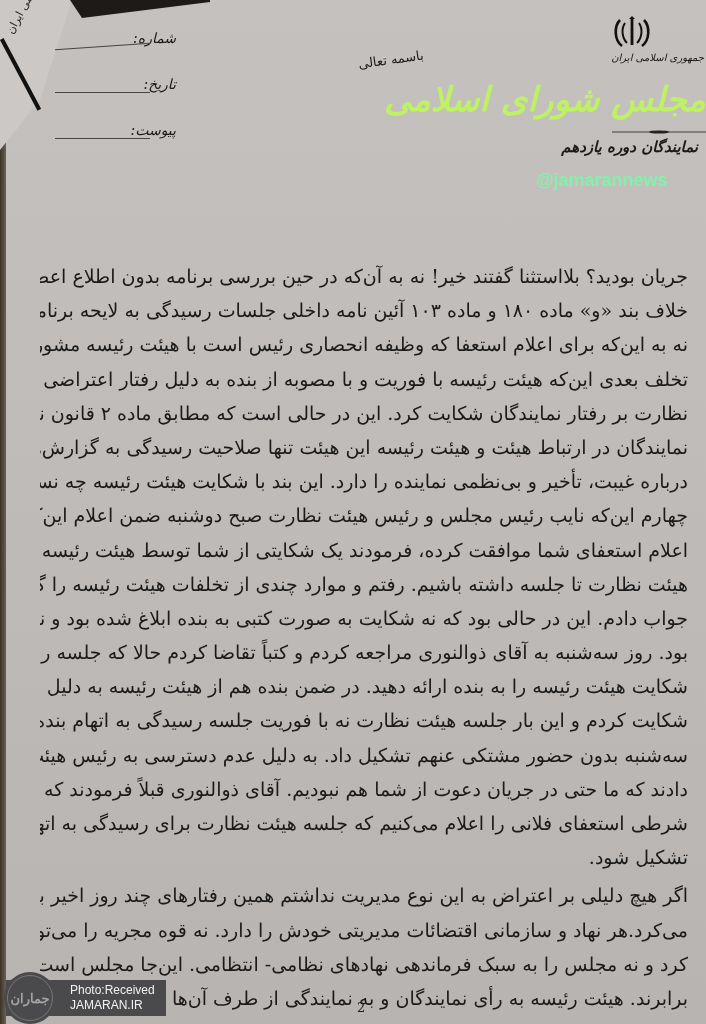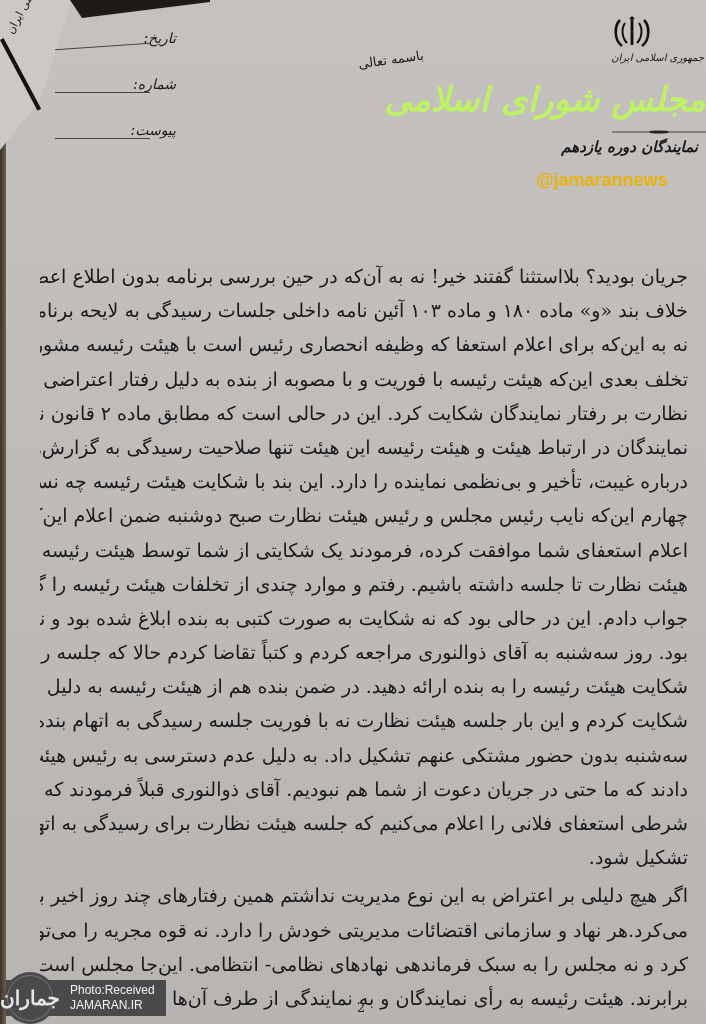--- a/index.html
+++ b/index.html
@@ -64,21 +64,21 @@
       position: absolute; right: 0px; top: 70px; font-family: "DejaVu Serif", serif;
       font-size: 34px; font-weight: bold; color: #bef264; direction: rtl; font-style: italic;
       letter-spacing: -1px; white-space: nowrap; line-height: 1; margin-top: 12px;
     }
     .ornament { position: absolute; left: 612px; top: 130px; width: 94px; height: 4px; }
     .term { position: absolute; right: 8px; top: 138px; font-family: "DejaVu Serif", serif;
       font-size: 15px; color: #1a1a1a; direction: rtl; font-style: italic; font-weight: bold; }
 
     .watermark-handle {
       position: absolute; left: 536px; top: 170px; font-family: "Liberation Sans", sans-serif;
-      font-weight: bold; font-size: 18px; color: #eab308;
+      font-weight: bold; font-size: 18px; color: #86efac;
     }
 
     
     .body-text {
       position: absolute; left: 40px; right: 18px; top: 216px;
       direction: rtl; text-align: justify; text-align-last: right;
       font-family: "DejaVu Serif", serif; font-size: 19px; color: #1a1a1a; margin-top: 43px;
     }
     .line {
       height: 34.2px; line-height: 34.2px; white-space: nowrap; overflow: hidden;
@@ -96,46 +96,46 @@
     .credit {
       position: absolute; left: 6px; top: 980px; width: 160px; height: 36px;
       background: #4a4a4c; display: flex; align-items: center;
     }
     .credit-logo {
       position: absolute; left: -2px; top: -8px; width: 52px; height: 52px; border-radius: 50%;
       background: #4a4a4c; display: flex; align-items: center; justify-content: center;
     }
     .credit-logo-inner {
       width: 44px; height: 44px; border-radius: 50%; border: 1.5px solid #777;
-      display: flex; align-items: center; justify-content: center; color: #e5e5e5;
-      font-family: "DejaVu Serif", serif; font-size: 20px; font-weight: bold;
+      display: flex; align-items: center; justify-content: center; color: #a3a3a3;
+      font-family: "DejaVu Serif", serif; font-size: 13px; font-weight: bold;
     }
     .credit-text {
       position: absolute; left: 52px; top: 3px; color: #f2f2f2;
       font-family: "Liberation Sans", sans-serif; font-size: 12px; line-height: 15px; margin-left: 12px;
     }
   </style>
 </head>
 <body>
 
 <div class="photo-bg"></div>
 <div class="paper"></div>
 
 <div class="folder-flap"></div>
 <div class="dark-fold"></div>
 <div class="flap-stroke"></div>
 <div class="flap-text">جمهوری اسلامی ایران</div>
 
 <div class="fields">
   <div class="field">
+    <span class="field-label">شماره:</span>
+    <span class="field-line"></span>
+  </div>
+  <div class="field">
     <span class="field-label">تاریخ:</span>
-    <span class="field-line"></span>
-  </div>
-  <div class="field">
-    <span class="field-label">شماره:</span>
     <span class="field-line"></span>
   </div>
   <div class="field">
     <span class="field-label">پیوست:</span>
     <span class="field-line"></span>
   </div>
 </div>
 
 <div class="basmala">باسمه تعالی</div>
 

